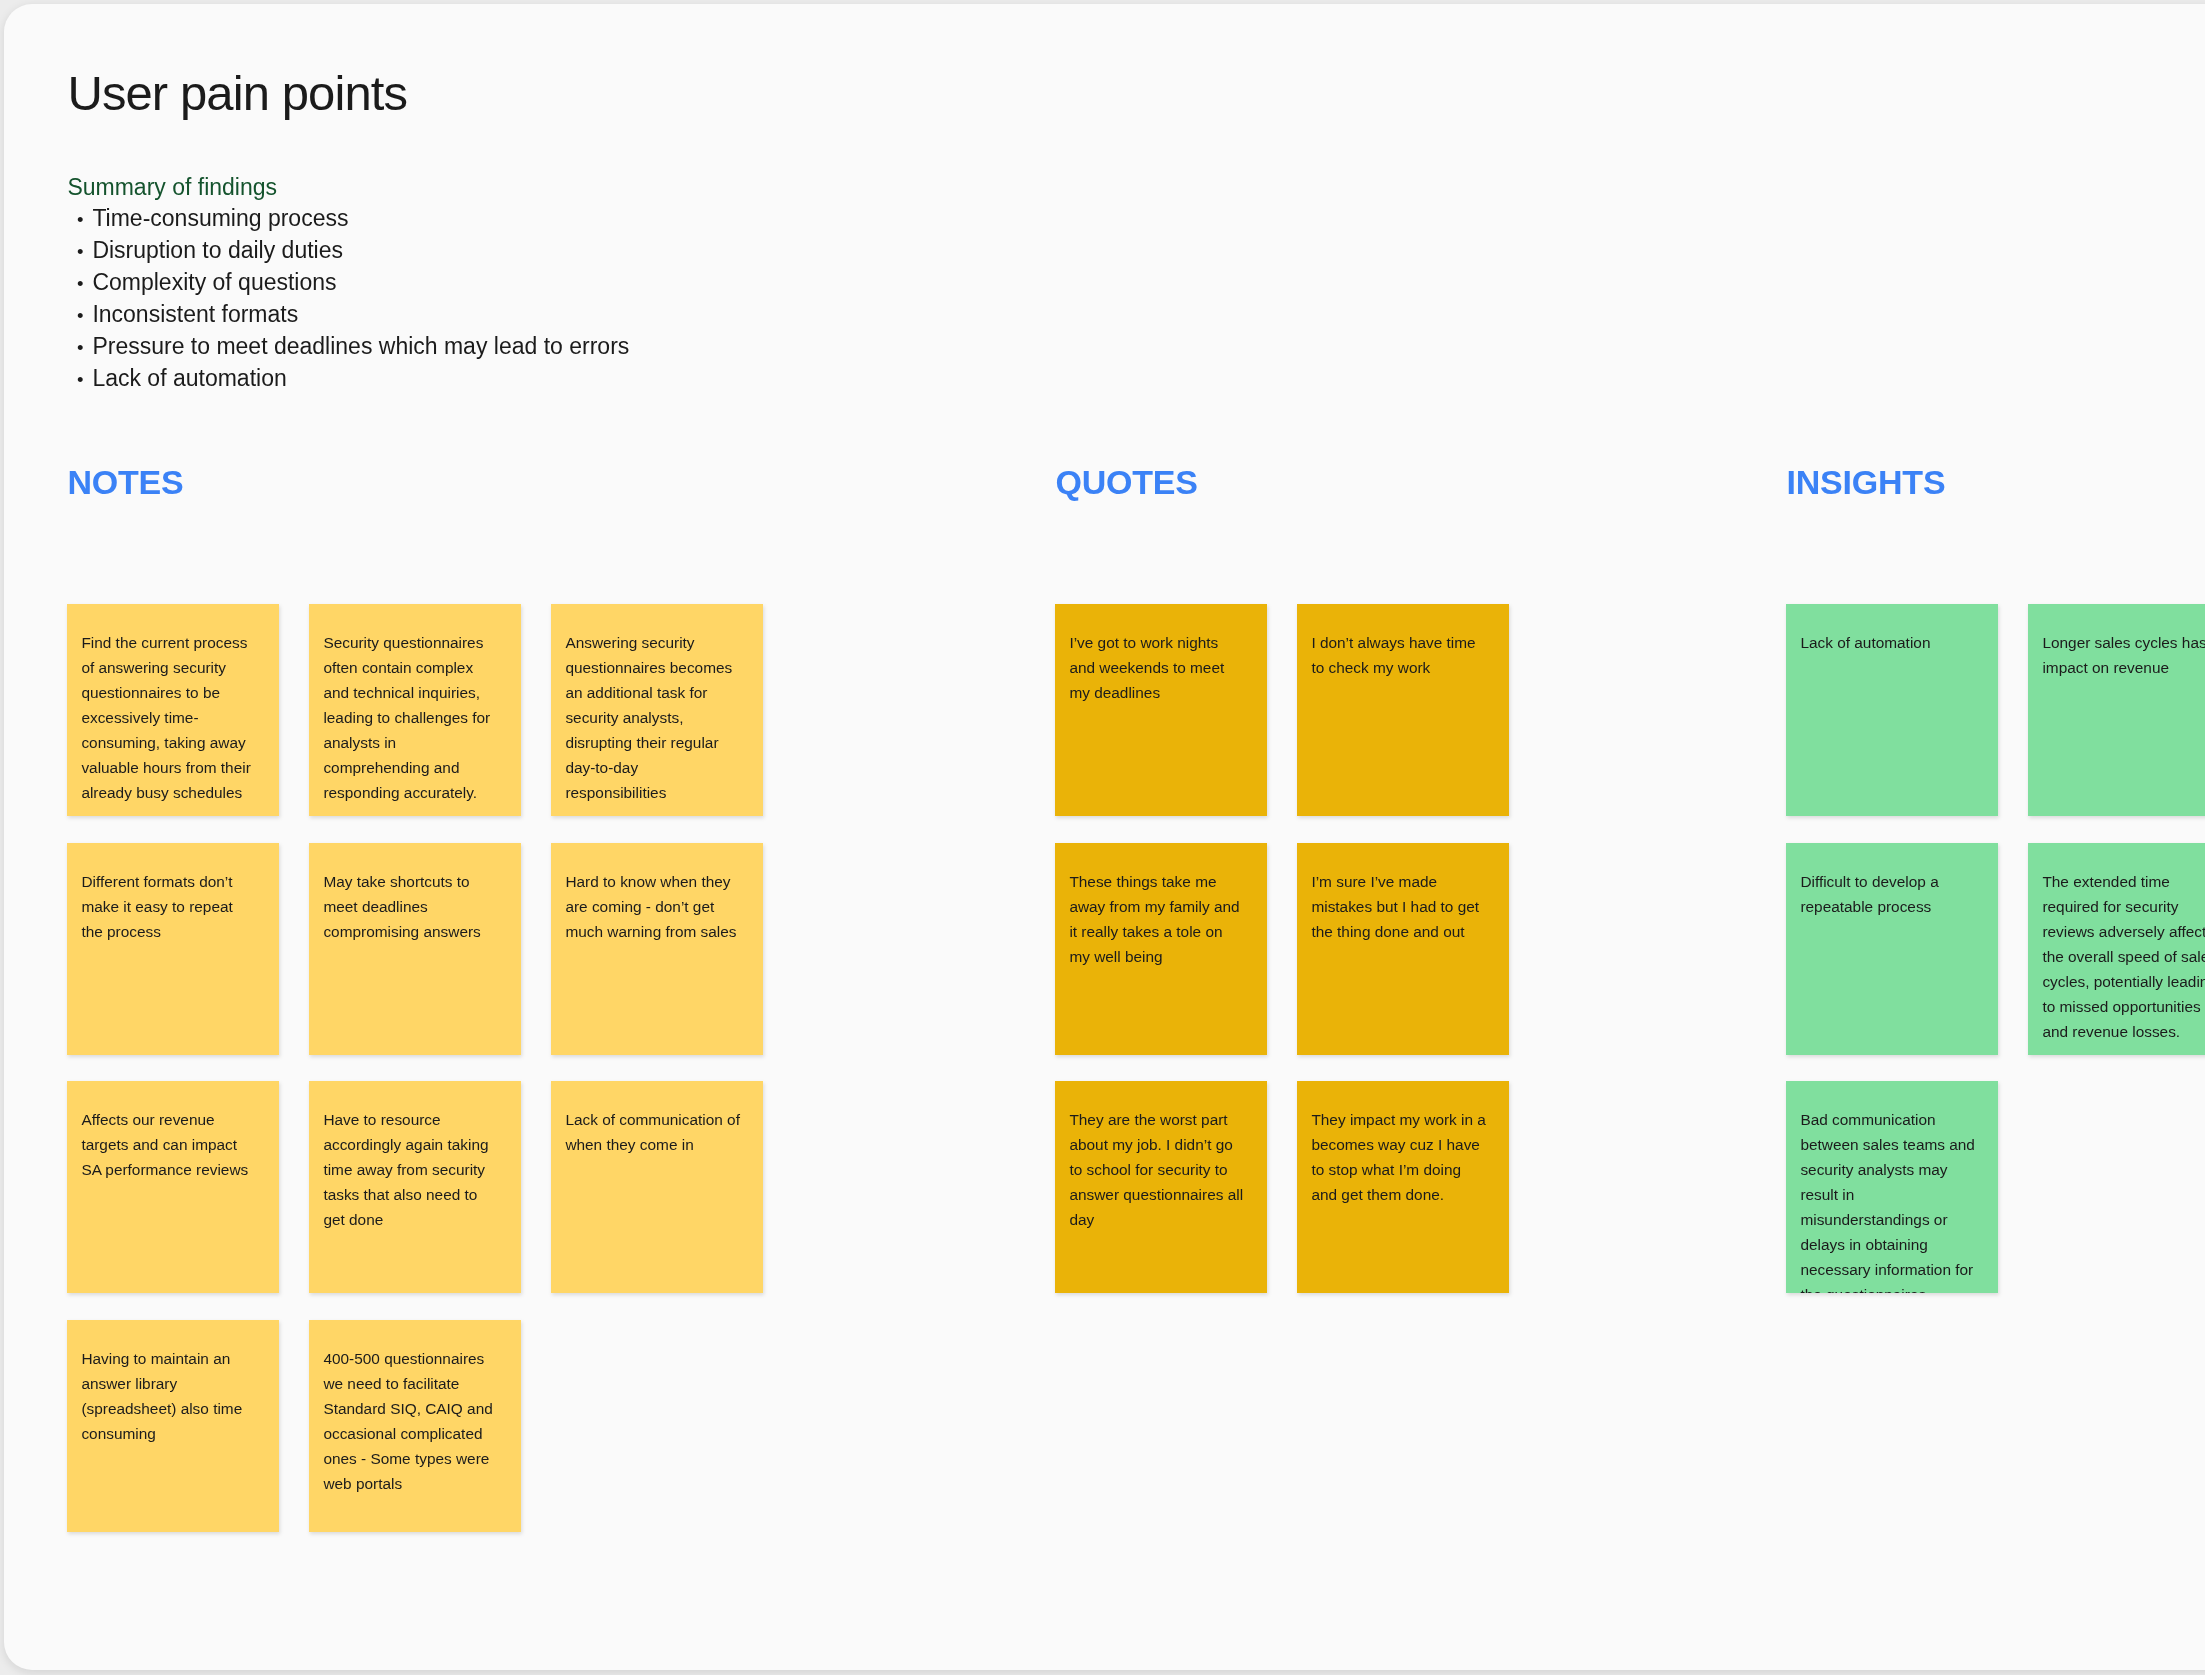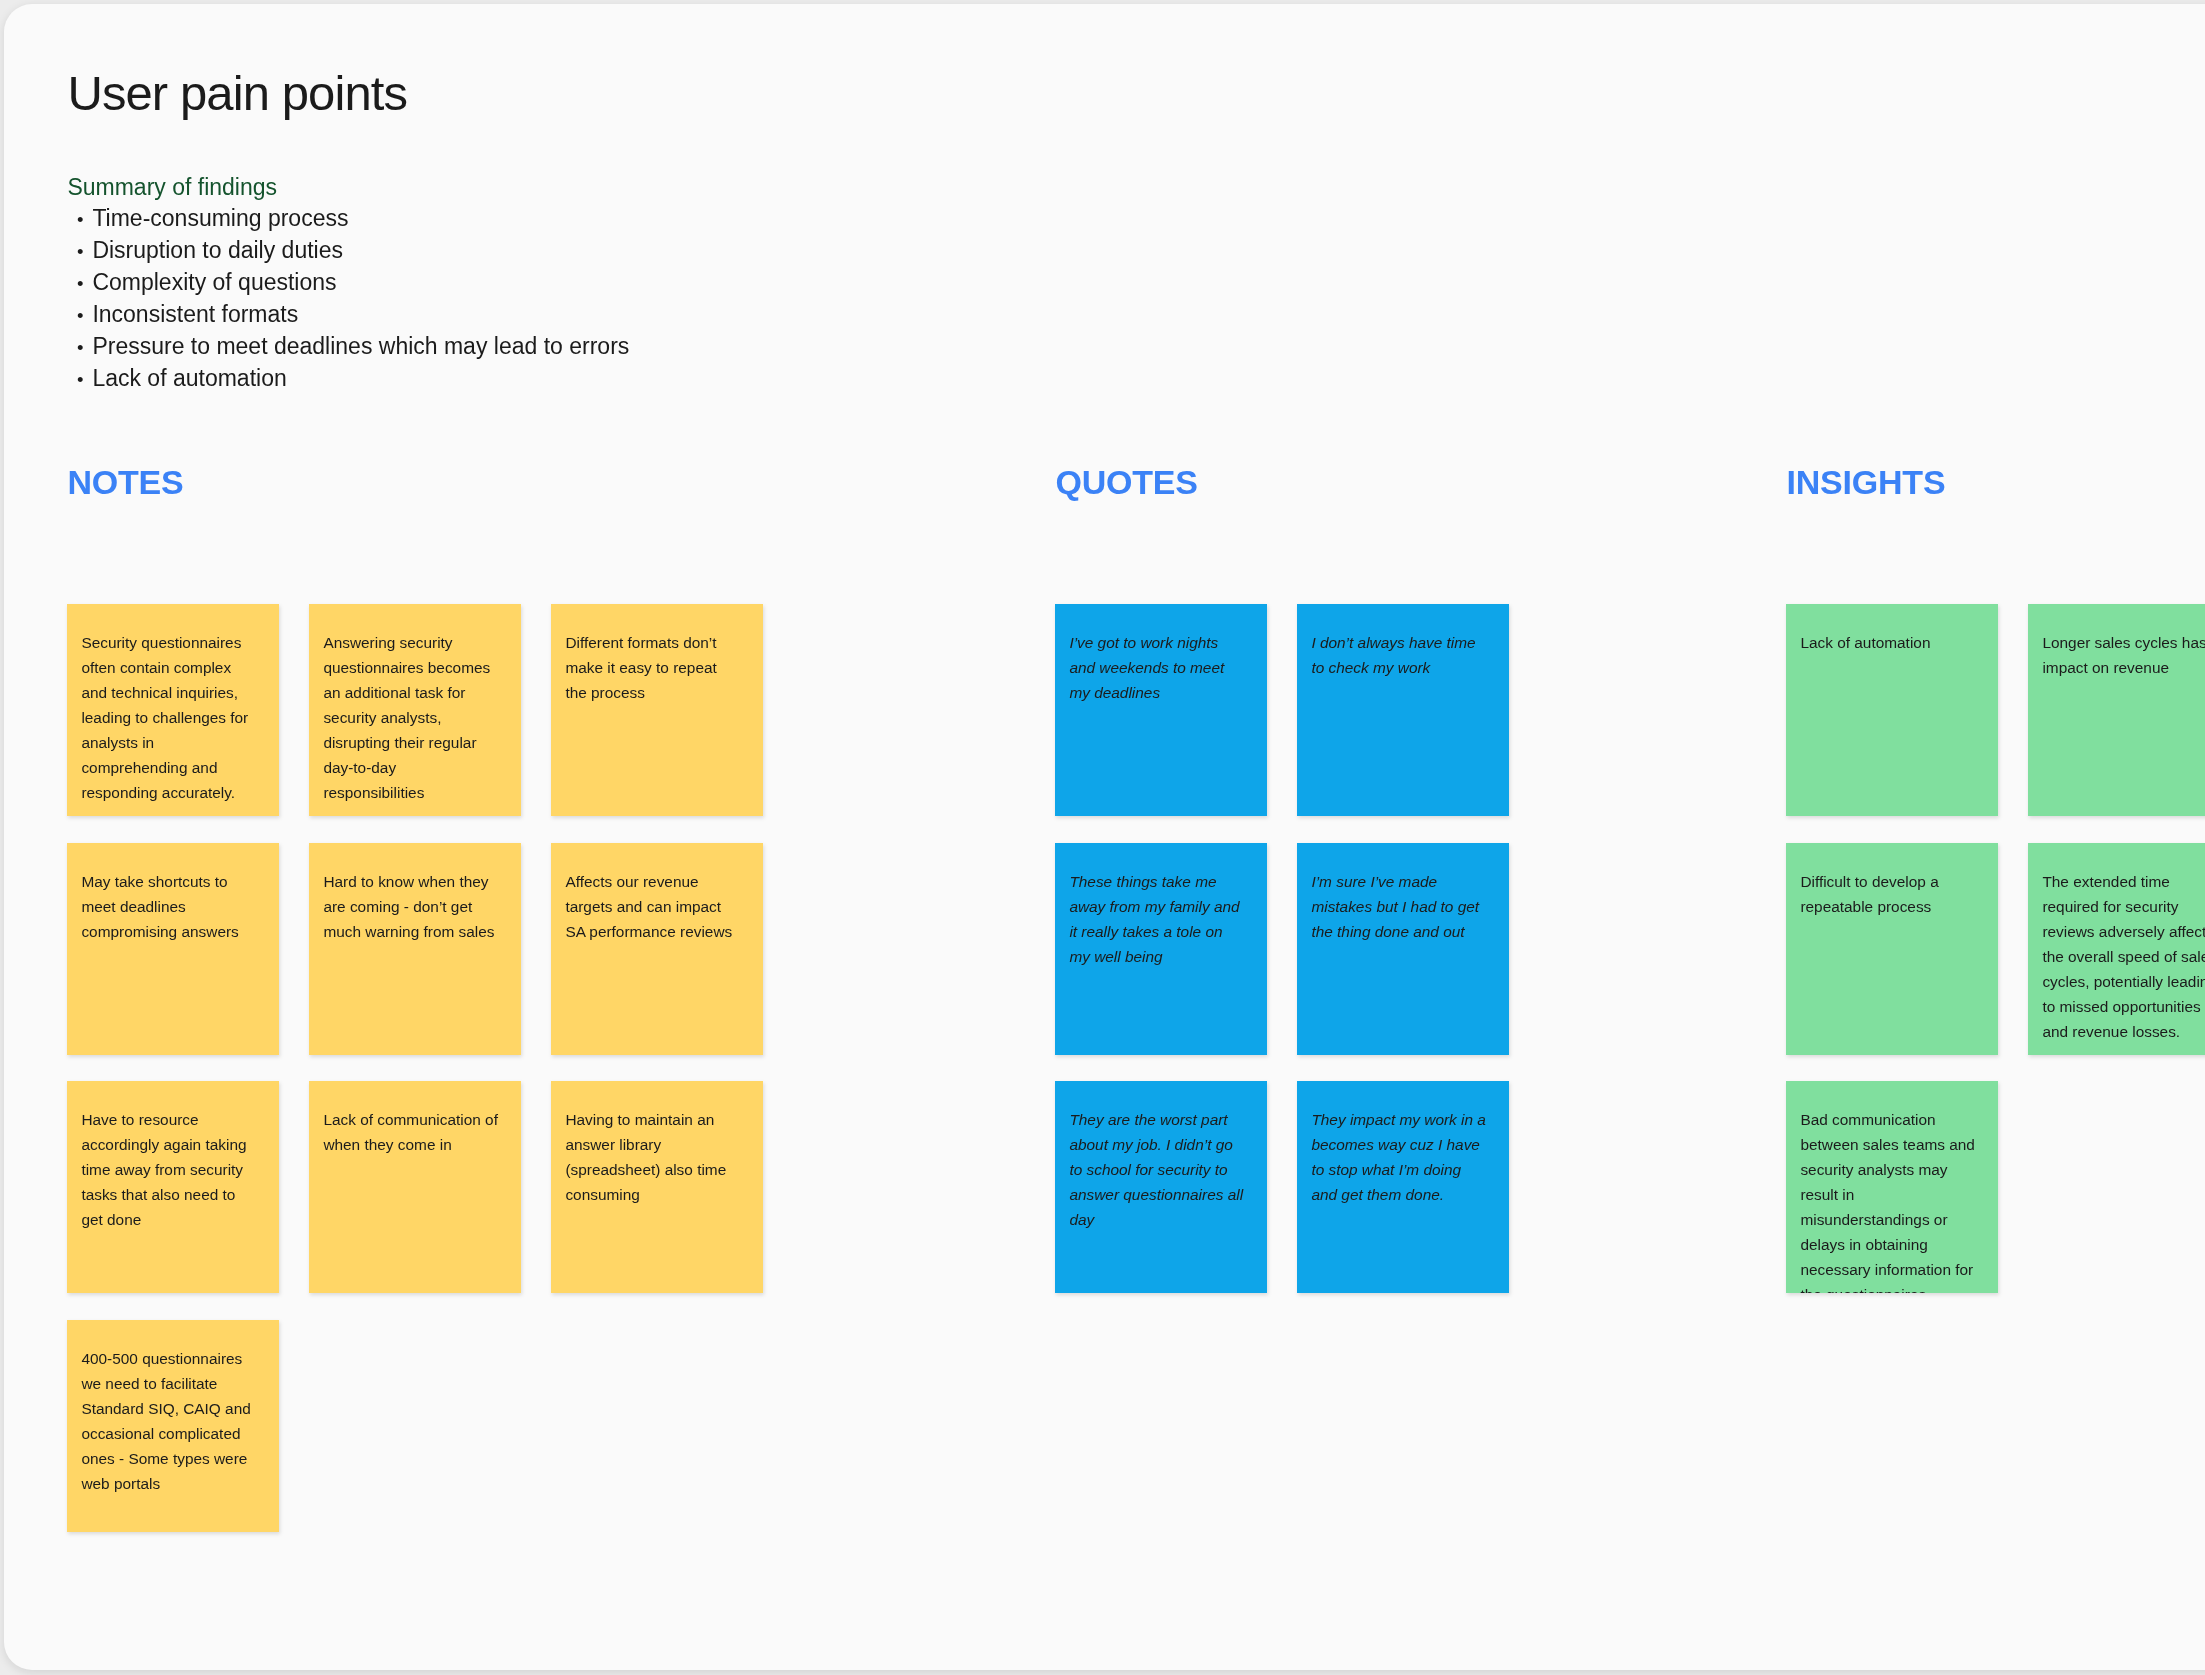--- a/index.html
+++ b/index.html
@@ -99,21 +99,21 @@
     height: 212px;
     padding: 27px 23px 13.2px 14px;
     font-size: 15.4px;
     line-height: 1.62;
     color: #1B1B1B;
     box-shadow: 1.3px 2.2px 4px rgba(0,0,0,0.13);
     overflow: hidden;
     word-wrap: break-word;
   }
   .sticky.yellow { background: #FFD666; }
-  .sticky.blue   { background: #0ea5e9; font-style: italic; }
+  .sticky.blue   { background: #eab308; }
   .sticky.green  { background: #80DF9E; }
 </style>
 </head>
 <body>
 
 <div id="board">
 
   <h1 id="page-title">User pain points</h1>
 
   <div id="summary-label">Summary of findings</div>
@@ -141,20 +141,21 @@
       </div>
       <div class="bullet-row">
         <span class="dot">•</span>
         <span>Lack of automation</span>
       </div>
     </div>
 
   <div class="column" id="col-notes">
     <div class="column-heading">NOTES</div>
     <div class="grid">
+        <div class="sticky yellow">Find the current process of answering security questionnaires to be excessively time-consuming, taking away valuable hours from their already busy schedules</div>
         <div class="sticky yellow">Security questionnaires often contain complex and technical inquiries, leading to challenges for analysts in comprehending and responding accurately.</div>
         <div class="sticky yellow">Answering security questionnaires becomes an additional task for security analysts, disrupting their regular day-to-day responsibilities</div>
         <div class="sticky yellow">Different formats don’t make it easy to repeat the process</div>
         <div class="sticky yellow">May take shortcuts to meet deadlines compromising answers</div>
         <div class="sticky yellow">Hard to know when they are coming - don’t get much warning from sales</div>
         <div class="sticky yellow">Affects our revenue targets and can impact SA performance reviews</div>
         <div class="sticky yellow">Have to resource accordingly again taking time away from security tasks that also need to get done</div>
         <div class="sticky yellow">Lack of communication of when they come in</div>
         <div class="sticky yellow">Having to maintain an answer library (spreadsheet) also time consuming</div>
         <div class="sticky yellow">400-500 questionnaires we need to facilitate Standard SIQ, CAIQ and occasional complicated ones - Some types were web portals</div>

